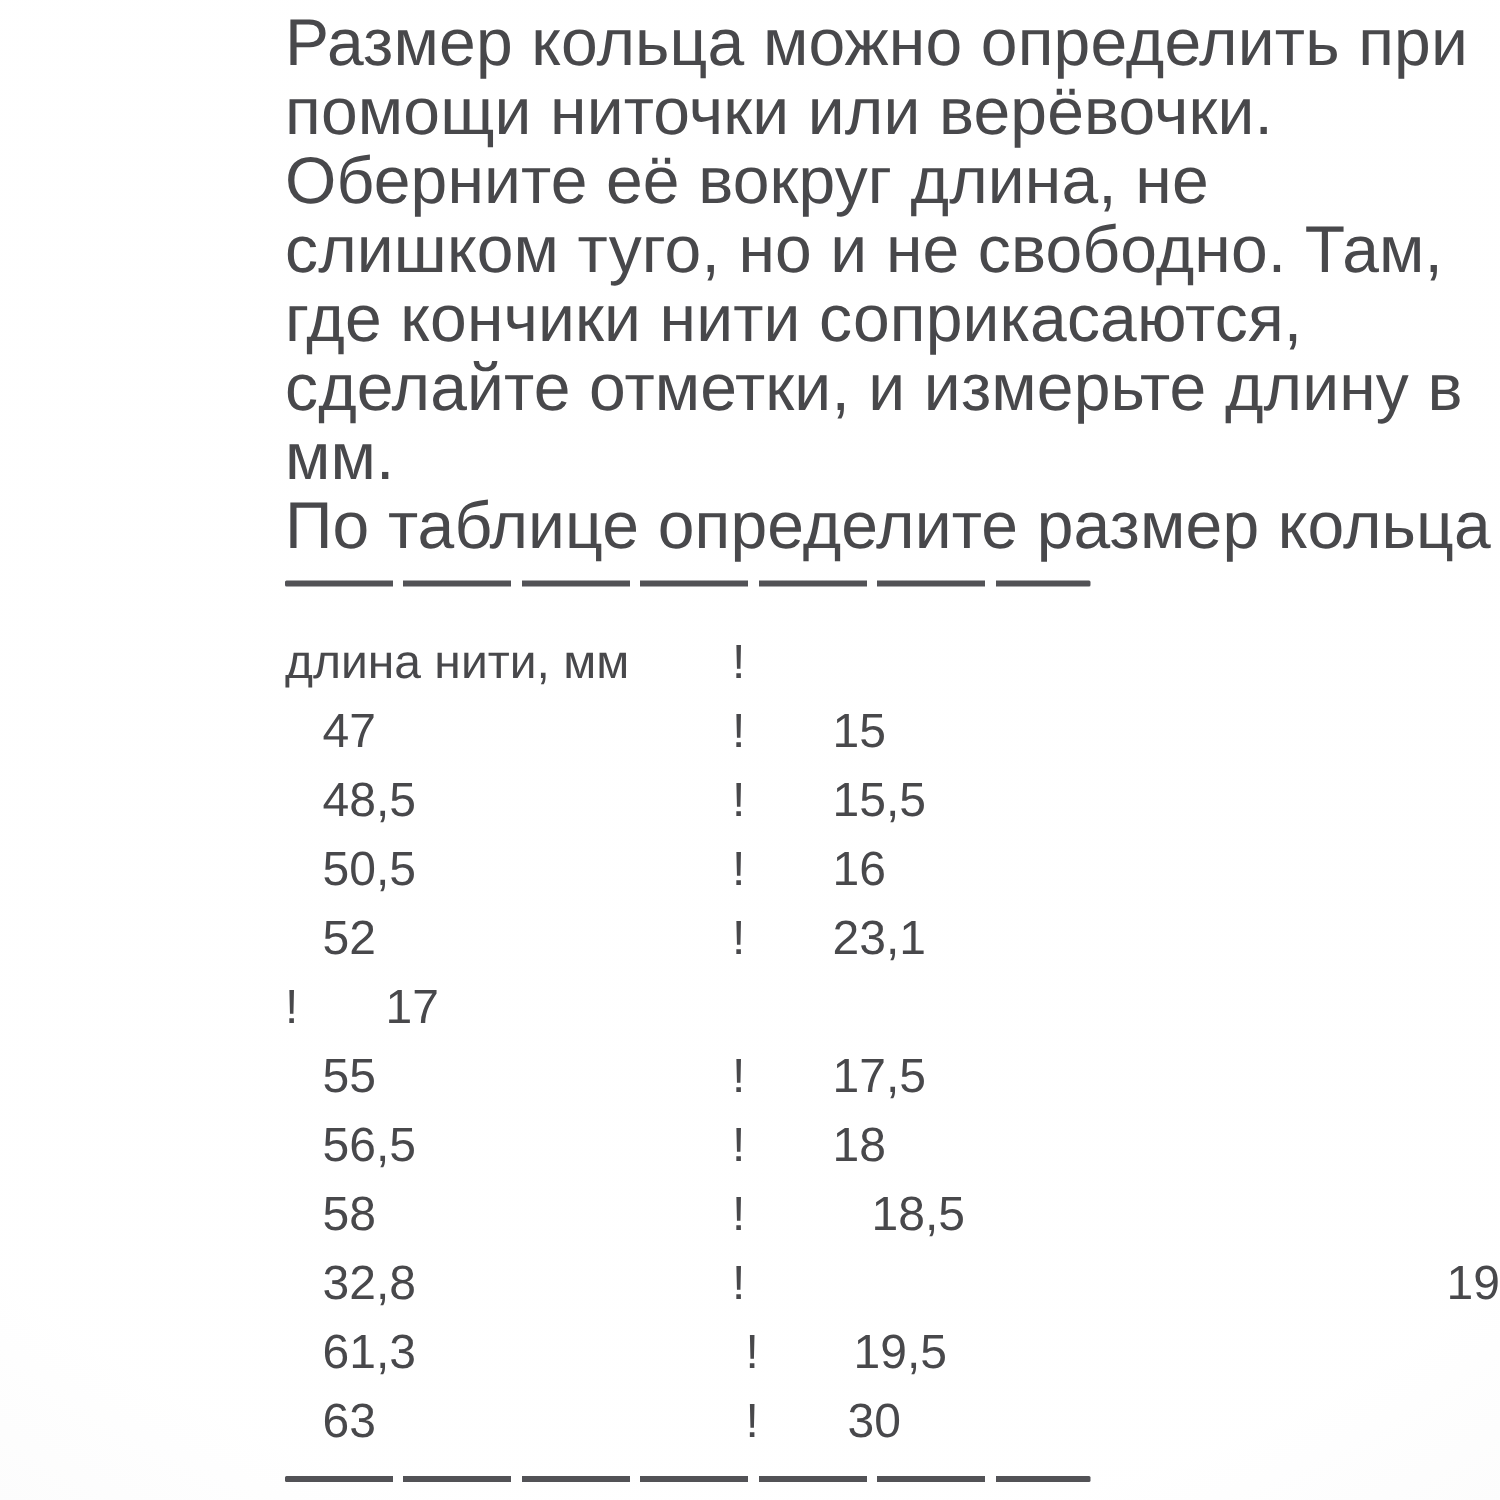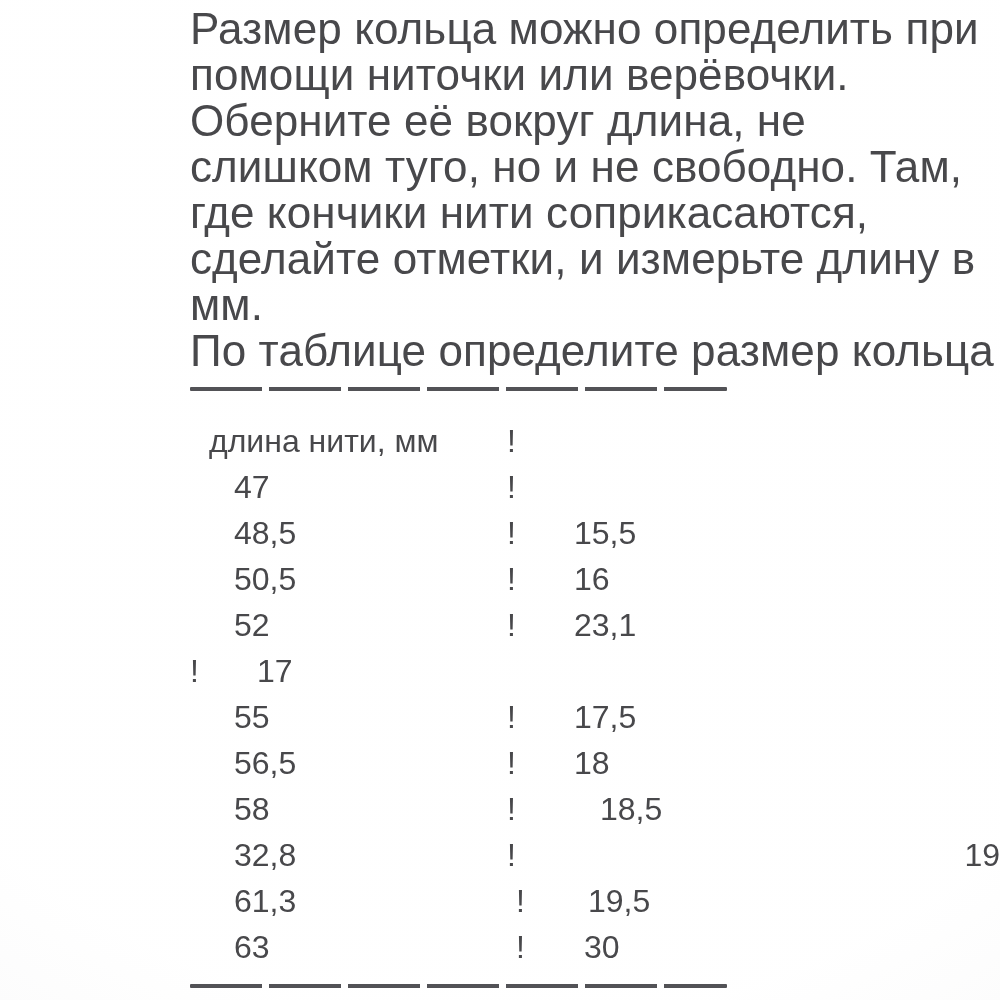--- a/index.html
+++ b/index.html
@@ -44,21 +44,20 @@
   .table { margin-top: 27px; }
   .trow {
     display: flex;
     font-size: 32px;
     line-height: 46px;
     white-space: nowrap;
   }
   .c1 {
     width: 298px;
     padding-left: 25px;
-    margin-left: 19px;
   }
   .thead .c1 { padding-left: 0; }
   .sep { width: 67px; }
   .c2 { flex: 1; }
   
   .table .trow:nth-child(9)  .c2  { padding-left: 26px; }
   .table .trow:nth-child(10) .c2  { padding-left: 2px; text-align: right;  }
   .table .trow:nth-child(11) .sep { padding-left: 9px;  }
   .table .trow:nth-child(11) .c2  { padding-left: 14px; }
   .table .trow:nth-child(12) .sep { padding-left: 9px;  }
@@ -85,20 +84,21 @@
   <div class="table">
 
     <div class="trow thead">
       <span class="c1">длина нити, мм</span>
       <span class="sep">!</span>
     </div>
 
     <div class="trow">
       <span class="c1">47</span>
       <span class="sep">!</span>
+      <span class="c2">15</span>
     </div>
     <div class="trow">
       <span class="c1">48,5</span>
       <span class="sep">!</span>
       <span class="c2">15,5</span>
     </div>
     <div class="trow">
       <span class="c1">50,5</span>
       <span class="sep">!</span>
       <span class="c2">16</span>

